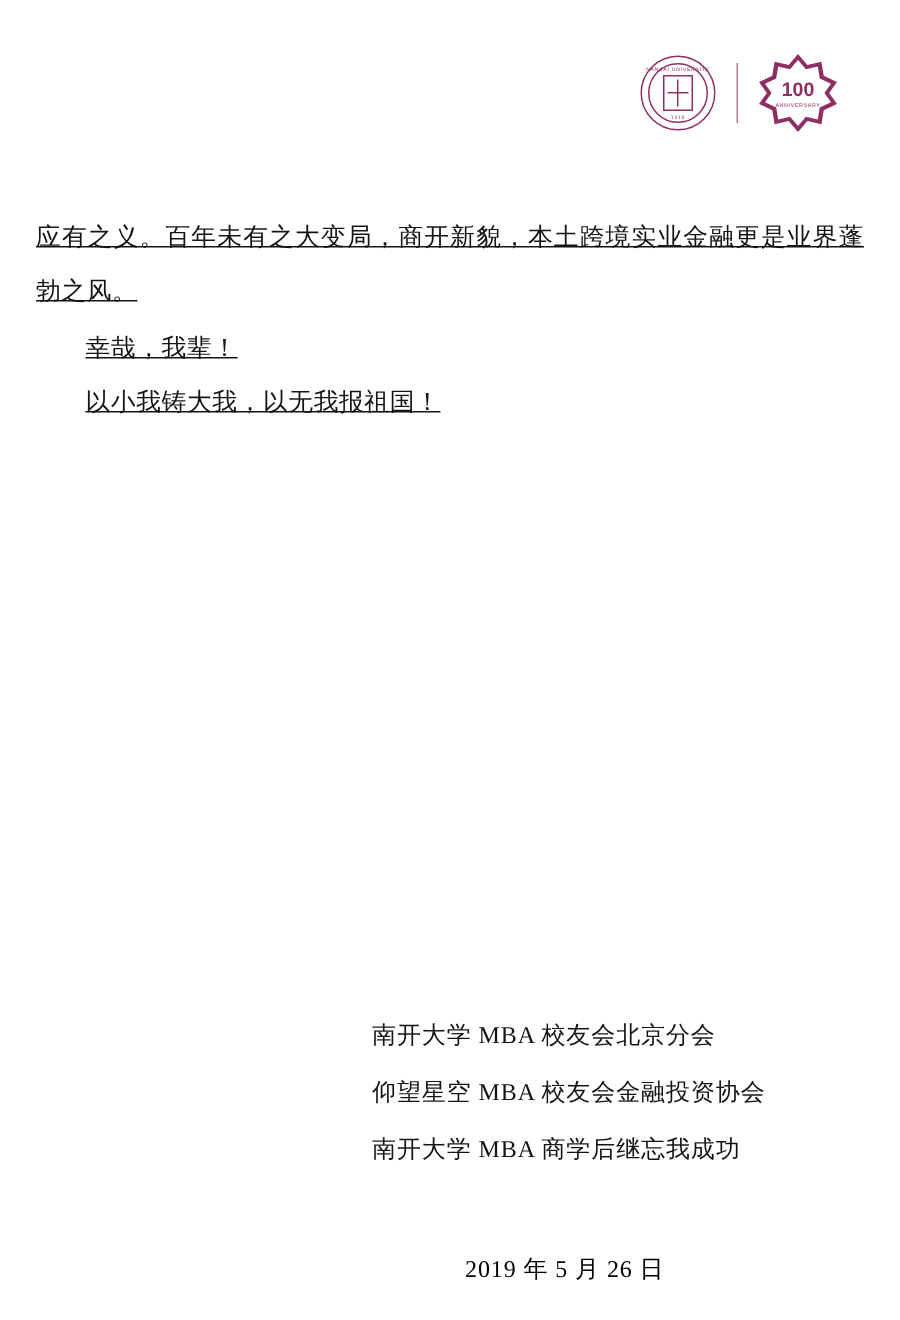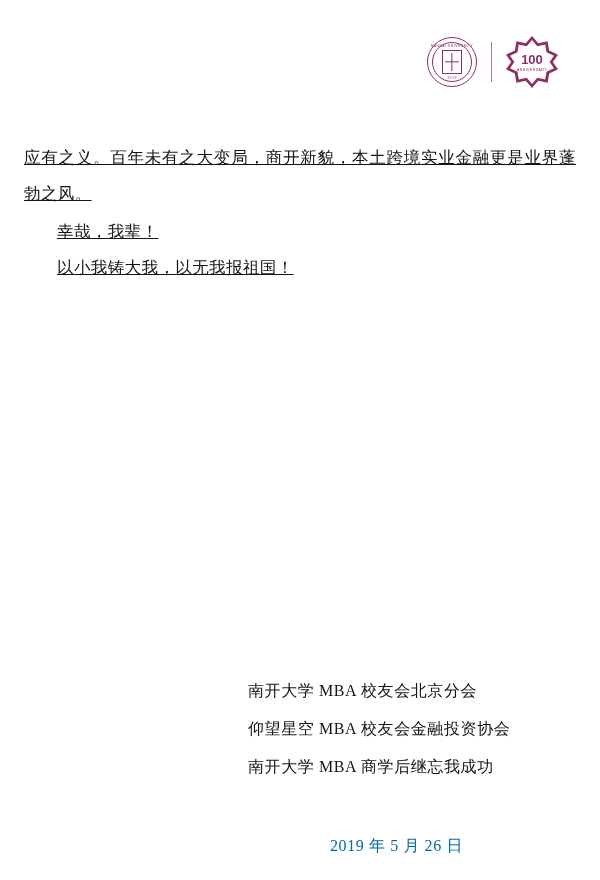--- a/index.html
+++ b/index.html
@@ -177,24 +177,24 @@
   .sign-line {
     font-size: 16px;
     line-height: 38px;
     letter-spacing: 0.6px;
     color: #141414;
     white-space: nowrap;
   }
   .date-line {
     position: absolute;
     top: 836px;
-    left: 330px;
+    left: 310px;
     font-size: 16px;
     letter-spacing: 0.6px;
-    color: #0369a1;
+    color: #000000;
     white-space: nowrap;
   }
 </style>
 </head>
 <body>
 
 <div class="page">
 
   <div class="header">
     <div class="logo-seal">

